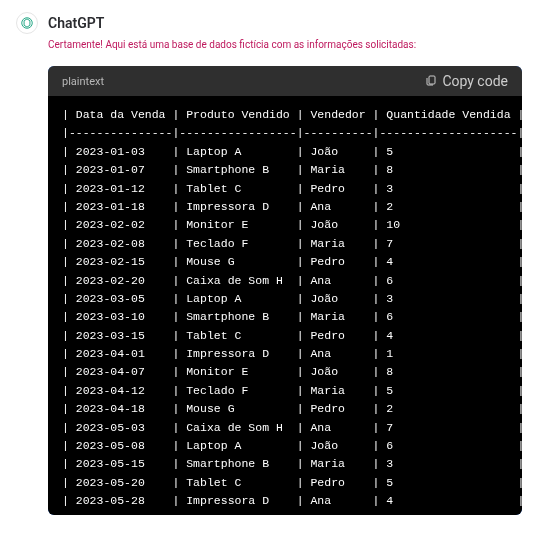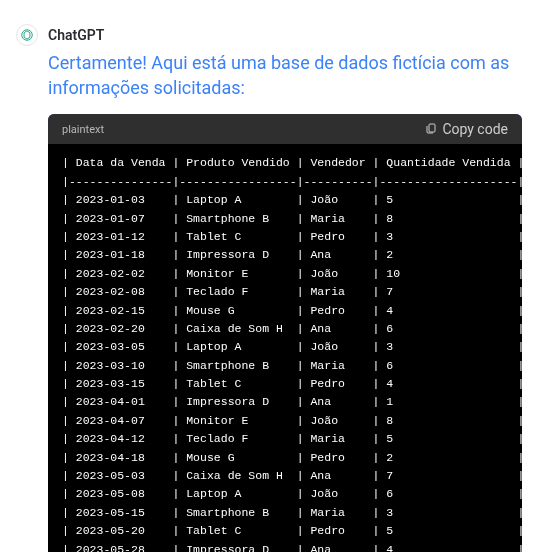--- a/index.html
+++ b/index.html
@@ -8,41 +8,40 @@
       background: #fff;
       padding: 12px 16px 0 16px;
       width: 538px;
       color: #2b2c30;
     }
     .header {
       display: flex;
       align-items: center;
       gap: 10px;
       margin-bottom: 4px;
-      margin-top: 12px;
     }
     .logo {
       width: 22px;
       height: 22px;
       border-radius: 50%;
       border: 1px solid #e5e5e5;
       display: flex;
       align-items: center;
       justify-content: center;
       flex-shrink: 0;
     }
     .logo svg { width: 14px; height: 14px; }
     .brand {
       font-weight: 600;
       font-size: 14px;
       color: #2b2c30;
     }
     .intro {
-      font-size: 18px;
-      color: #3b82f6;
+      font-size: 10px;
+      color: #be185d;
       margin-left: 32px;
       margin-bottom: 14px;
       line-height: 1.4;
     }
     .code-block {
       margin-left: 32px;
       border-radius: 6px;
       overflow: hidden;
       background: #3b82f6;
     }

